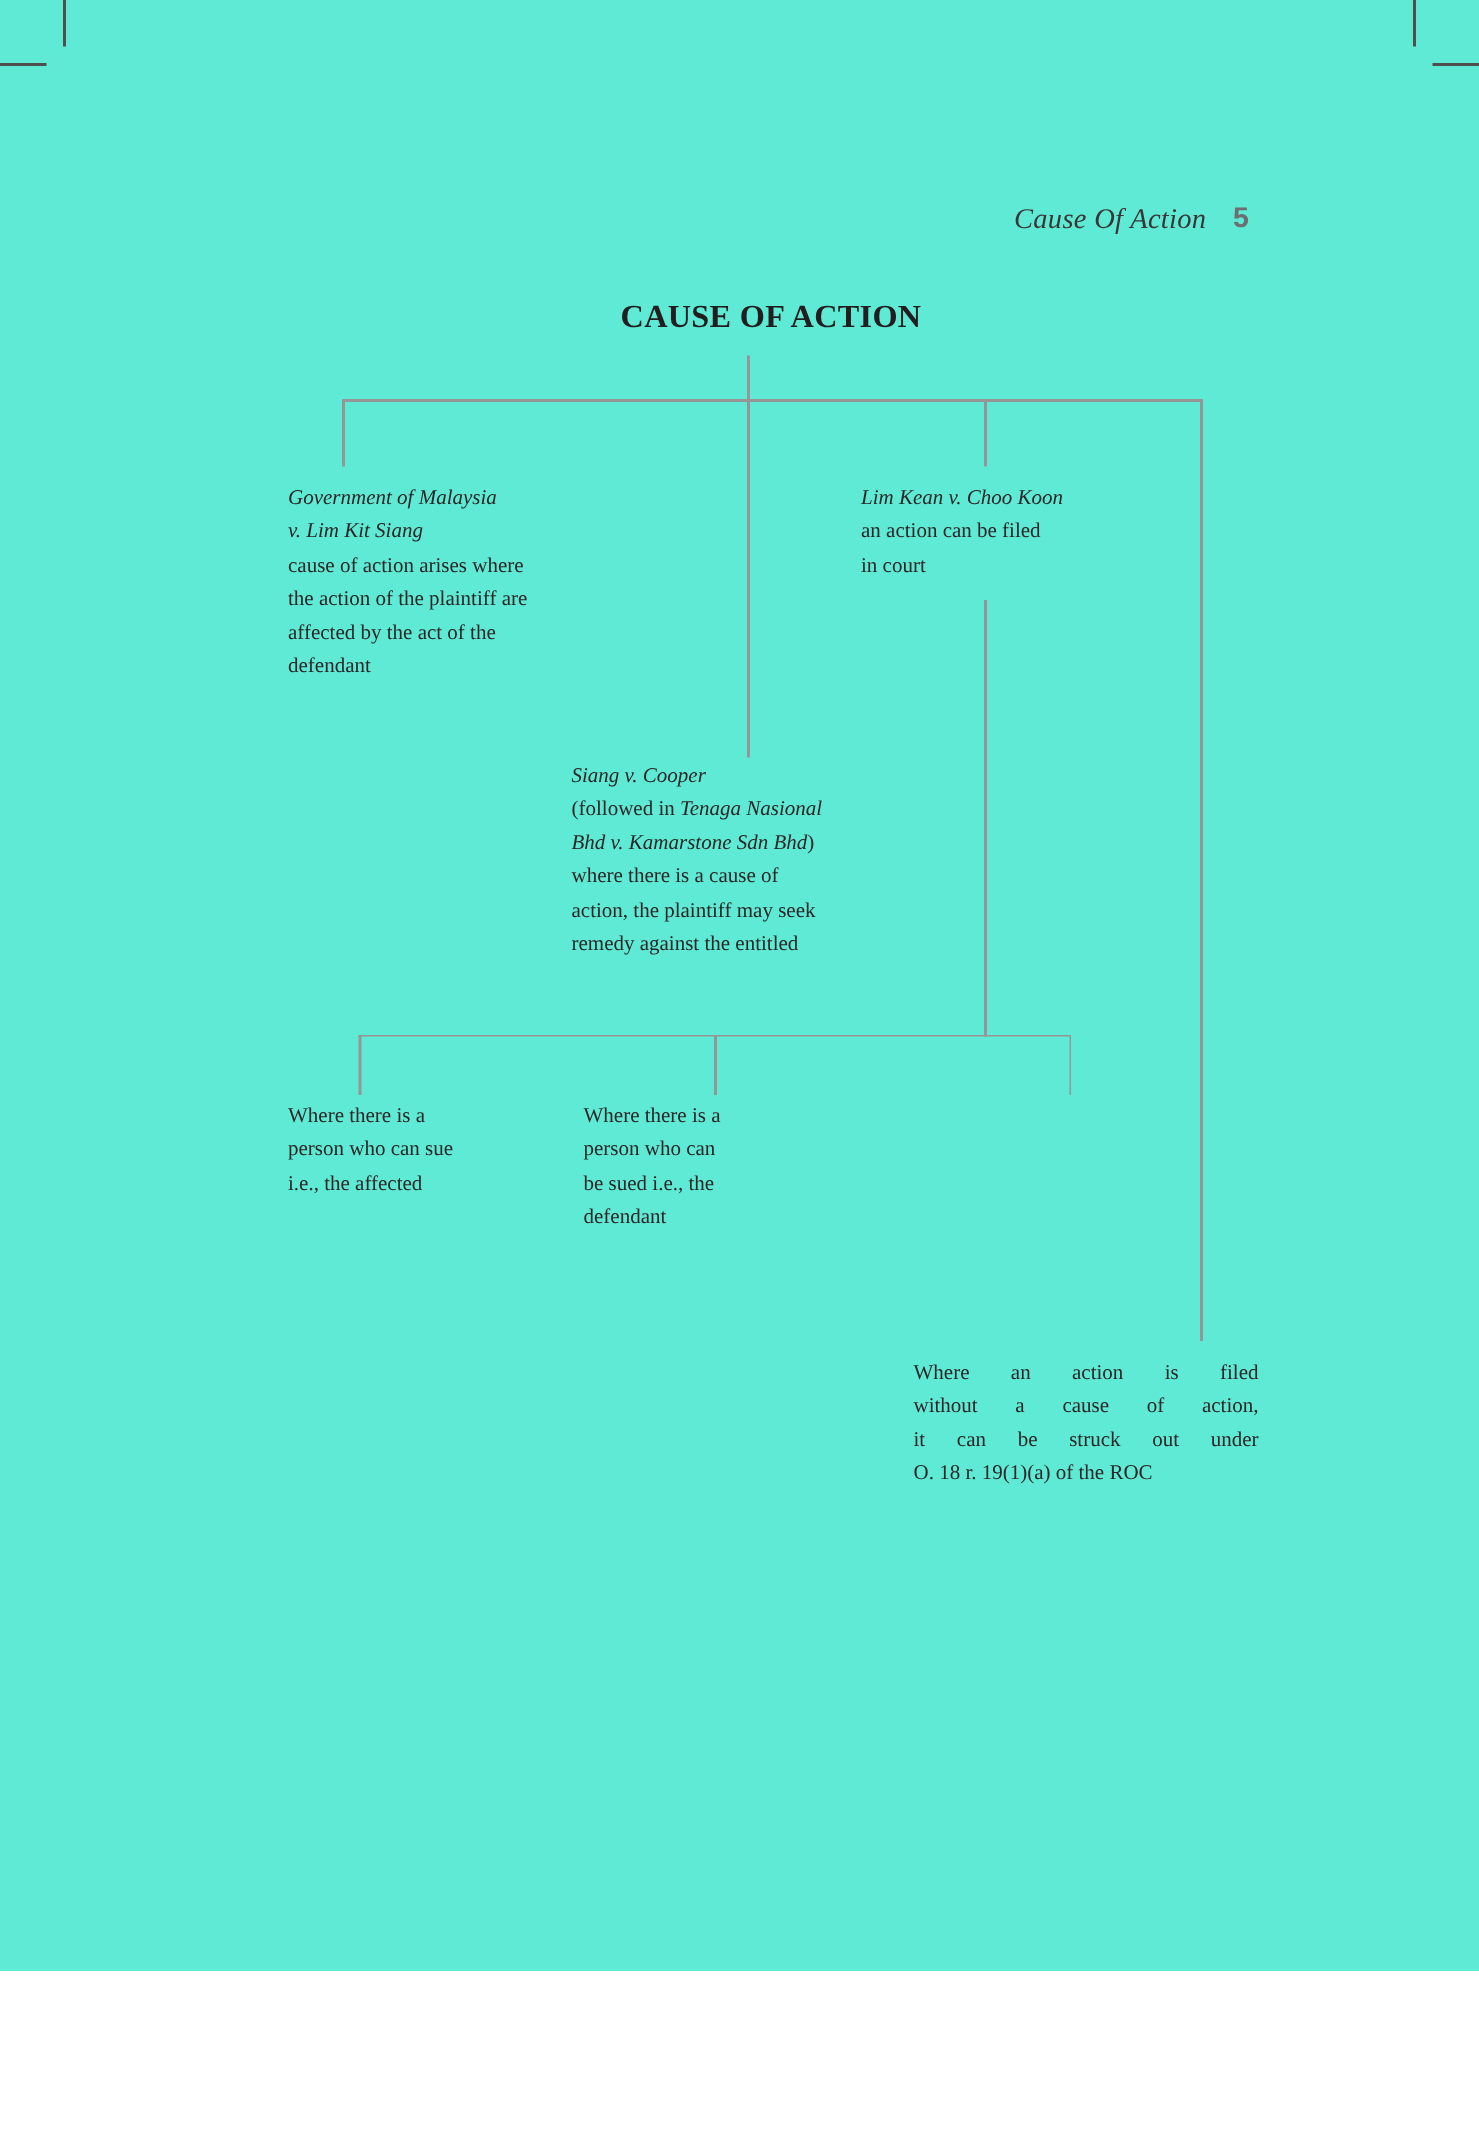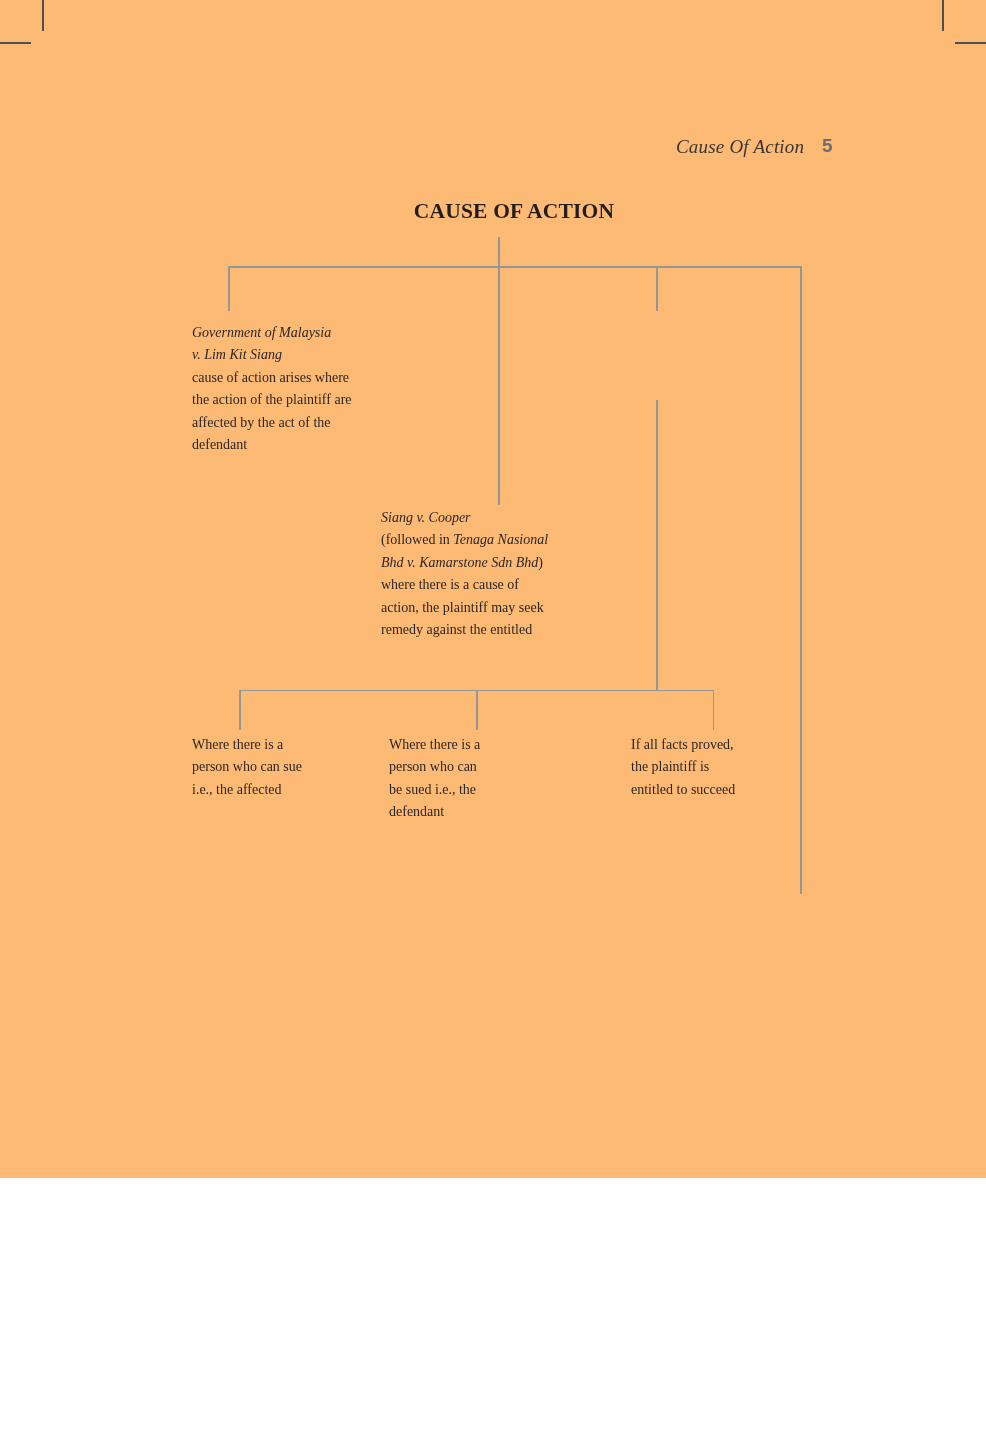--- a/index.html
+++ b/index.html
@@ -4,22 +4,22 @@
 <style>
   * { margin: 0; padding: 0; box-sizing: border-box; }
   html, body { background: #ffffff; }
   body {
     font-family: "Liberation Serif", "DejaVu Serif", serif;
     color: #2b2627;
   }
   .page {
     position: relative;
     width: 986px;
-    height: 1178px;
-    background: #fdba74;
+    height: 1314px;
+    background: #5eead4;
     overflow: hidden;
   }
 
   
   .crop { position: absolute; background: #4f4f4f; }
   .crop.v { width: 2px; height: 31px; }
   .crop.h { width: 31px; height: 2px; }
 
   
   .running-title {
@@ -98,20 +98,25 @@
 
   <div class="node" style="left:192px; top:322px;">
     <div class="it">Government of Malaysia</div>
     <div class="it">v. Lim Kit Siang</div>
     <div>cause of action arises where</div>
     <div>the action of the plaintiff are</div>
     <div>affected by the act of the</div>
     <div>defendant</div>
   </div>
 
+  <div class="node" style="left:574px; top:322px;">
+    <div class="it">Lim Kean v. Choo Koon</div>
+    <div>an action can be filed</div>
+    <div>in court</div>
+  </div>
 
   <div class="node" style="left:381px; top:507px;">
     <div class="it">Siang v. Cooper</div>
     <div><span>(followed in </span><span class="it">Tenaga Nasional</span></div>
     <div><span class="it">Bhd v. Kamarstone Sdn Bhd</span><span>)</span></div>
     <div>where there is a cause of</div>
     <div>action, the plaintiff may seek</div>
     <div>remedy against the entitled</div>
   </div>
 
@@ -121,20 +126,21 @@
     <div>i.e., the affected</div>
   </div>
 
   <div class="node" style="left:389px; top:734px;">
     <div>Where there is a</div>
     <div>person who can</div>
     <div>be sued i.e., the</div>
     <div>defendant</div>
   </div>
 
-  <div class="node" style="left:631px; top:734px;">
-    <div>If all facts proved,</div>
-    <div>the plaintiff is</div>
-    <div>entitled to succeed</div>
+
+  <div class="node node-justify" style="left:609px; top:905px;">
+    <div class="just">Where an action is filed</div>
+    <div class="just">without a cause of action,</div>
+    <div class="just">it can be struck out under</div>
+    <div>O. 18 r. 19(1)(a) of the ROC</div>
   </div>
-
 
 </div>
 
 </body></html>

